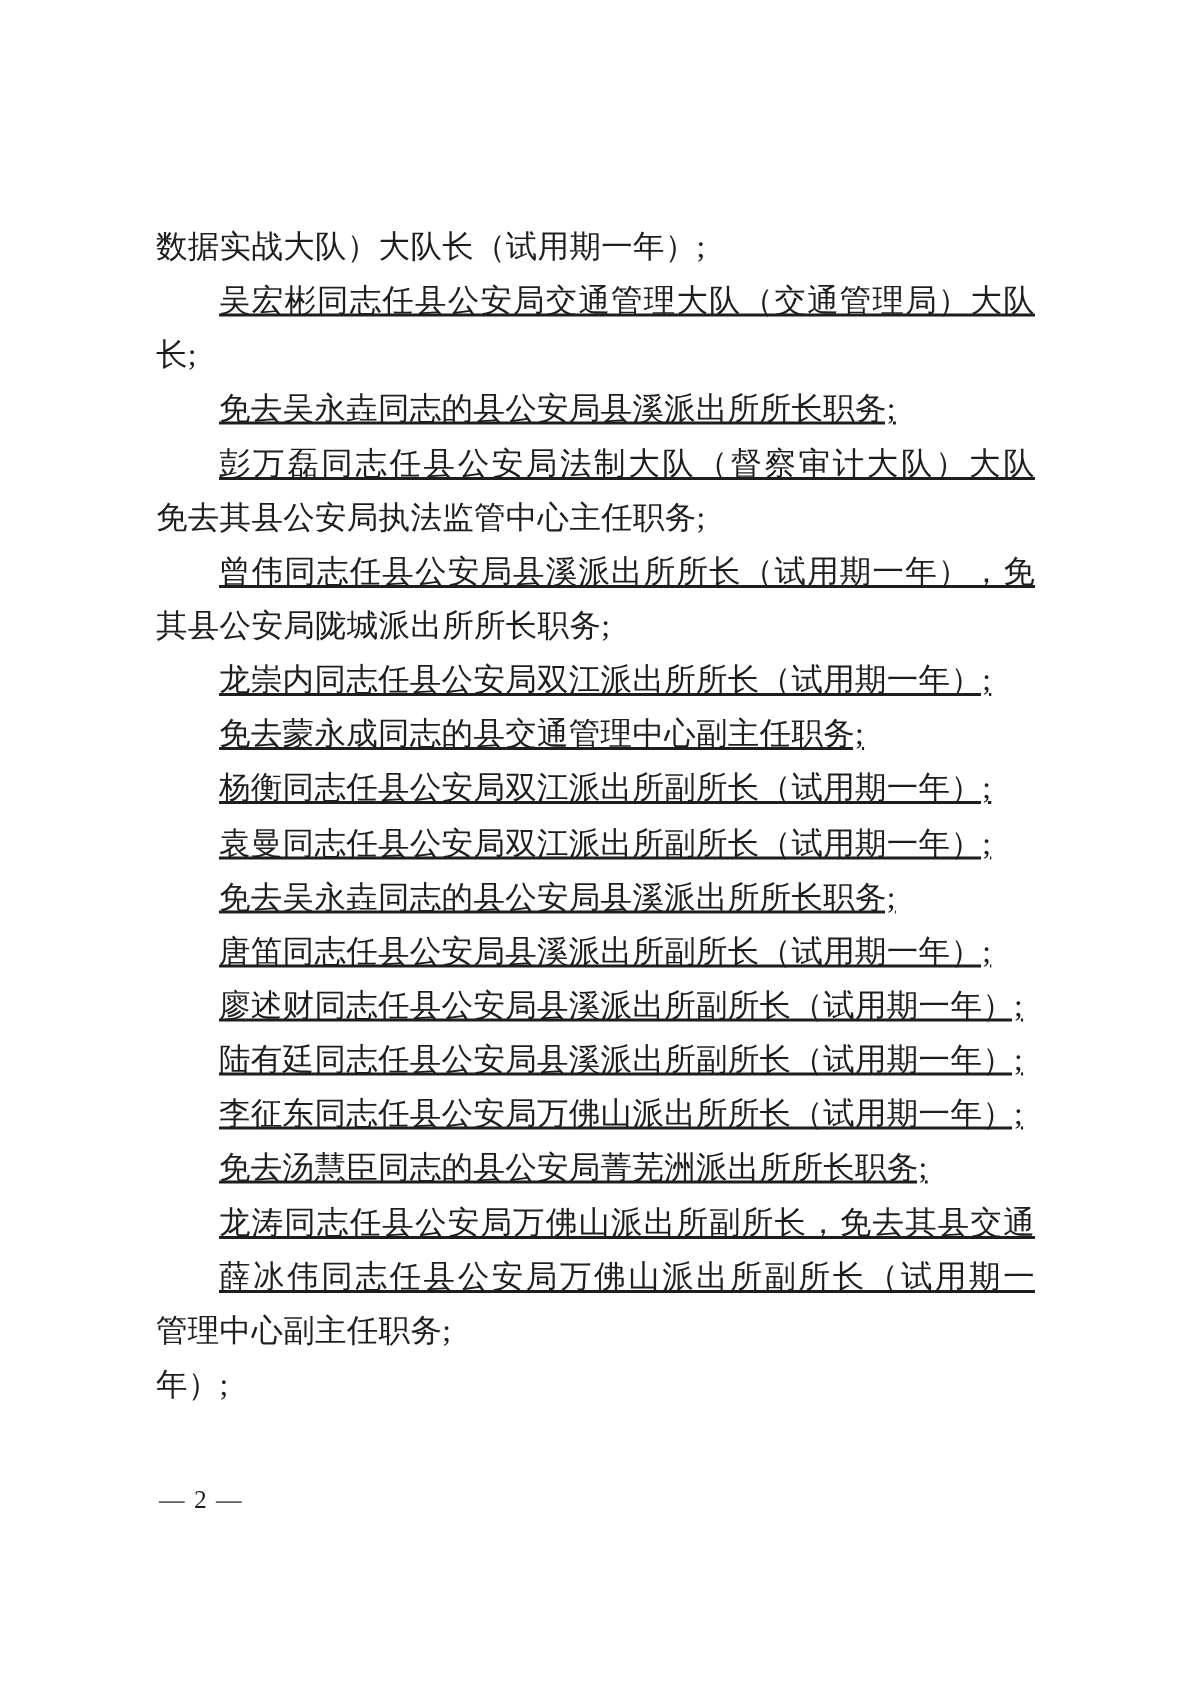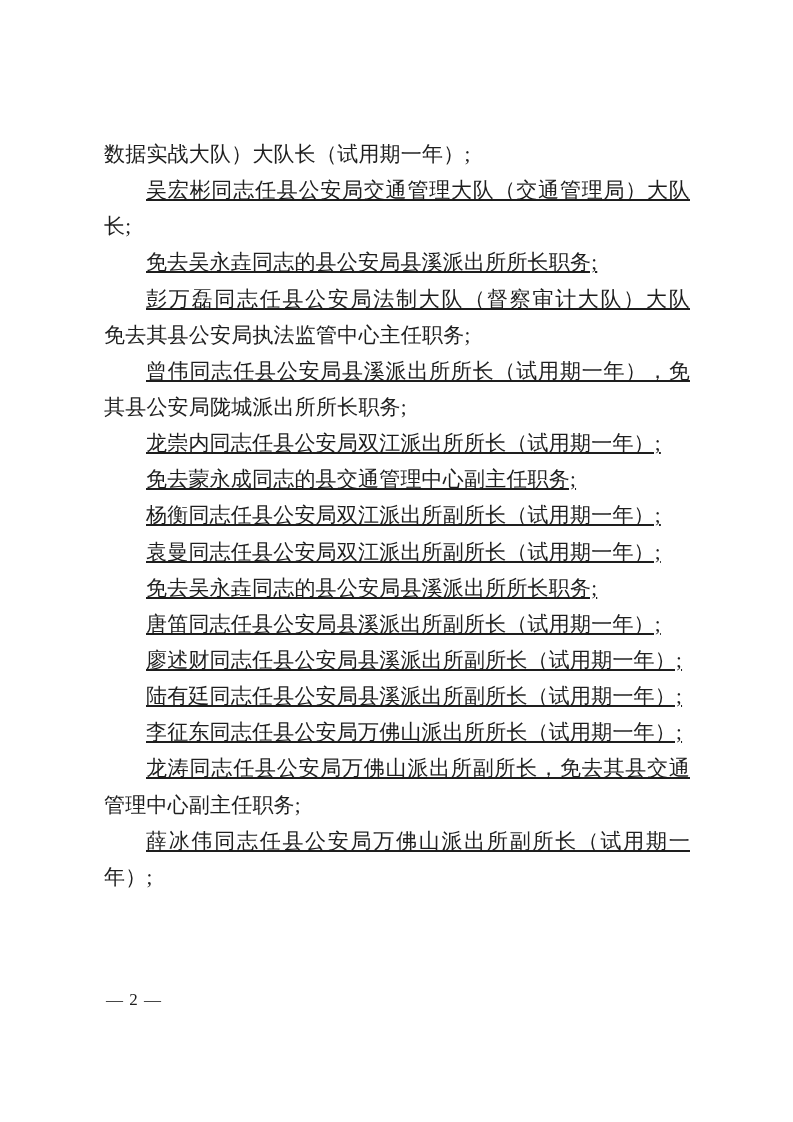--- a/index.html
+++ b/index.html
@@ -11,21 +11,21 @@
     position: relative;
     width: 793px;
     height: 1122px;
     background: #ffffff;
     overflow: hidden;
     font-family: "Liberation Serif", "DejaVu Serif", serif;
     color: #1e1e1e;
   }
   .doc-body {
     position: absolute;
-    top: 136px;
+    top: 146px;
     left: 104px;
     width: 586px;
   }
   .line {
     height: 36.15px;
     line-height: 36.15px;
     font-size: 21px;
     white-space: nowrap;
     letter-spacing: 0.2px;
     text-align: left;
@@ -65,19 +65,20 @@
       <div class="line">其县公安局陇城派出所所长职务;</div>
       <div class="line indent">龙崇内同志任县公安局双江派出所所长（试用期一年）;</div>
       <div class="line indent">免去蒙永成同志的县交通管理中心副主任职务;</div>
       <div class="line indent">杨衡同志任县公安局双江派出所副所长（试用期一年）;</div>
       <div class="line indent">袁曼同志任县公安局双江派出所副所长（试用期一年）;</div>
       <div class="line indent">免去吴永垚同志的县公安局县溪派出所所长职务;</div>
       <div class="line indent">唐笛同志任县公安局县溪派出所副所长（试用期一年）;</div>
       <div class="line indent">廖述财同志任县公安局县溪派出所副所长（试用期一年）;</div>
       <div class="line indent">陆有廷同志任县公安局县溪派出所副所长（试用期一年）;</div>
       <div class="line indent">李征东同志任县公安局万佛山派出所所长（试用期一年）;</div>
+      <div class="line indent">免去汤慧臣同志的县公安局菁芜洲派出所所长职务;</div>
       <div class="line indent fill">龙涛同志任县公安局万佛山派出所副所长，免去其县交通</div>
+      <div class="line indent fill">薛冰伟同志任县公安局万佛山派出所副所长（试用期一</div>
       <div class="line">管理中心副主任职务;</div>
-      <div class="line indent fill">薛冰伟同志任县公安局万佛山派出所副所长（试用期一</div>
       <div class="line">年）;</div>
     </div>
   <div class="page-number">— 2 —</div>
 </div>
 
 </body></html>

